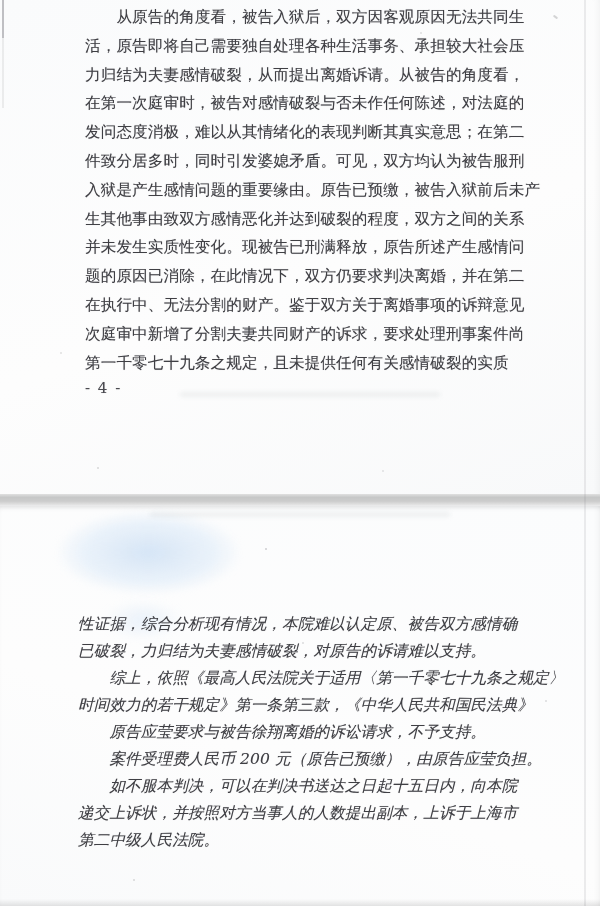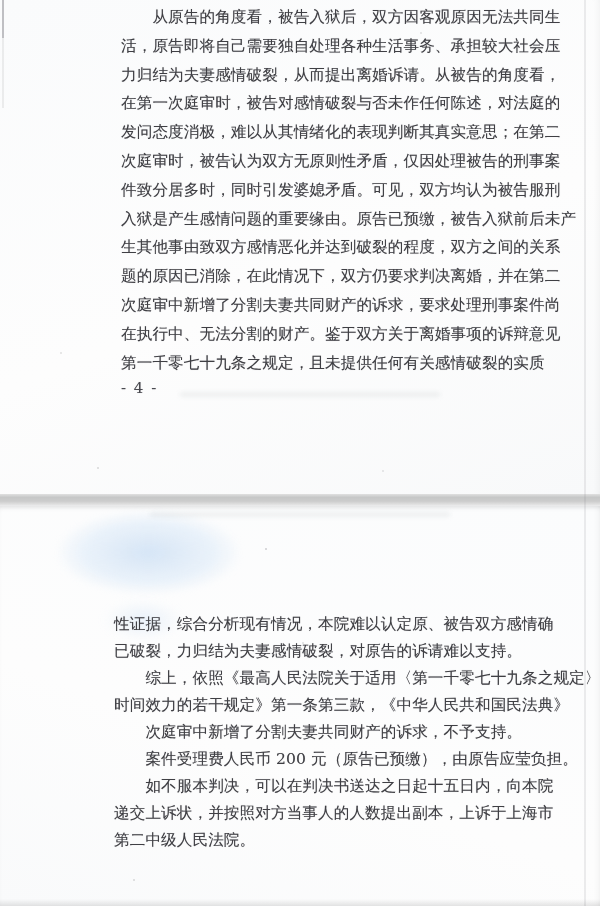--- a/index.html
+++ b/index.html
@@ -28,24 +28,23 @@
     position: absolute; left: 0; top: 494px; width: 600px; height: 12px;
     background: linear-gradient(to bottom, #e0e0e0 0%, #c6c7c7 28%, #cccccc 60%, #dfdfdf 85%, #ededee 100%);
   }
   .textblock {
     position: absolute;
     color: #3f3f44;
     font-size: 15.6px;
     letter-spacing: 0.1px;
     white-space: nowrap;
     text-shadow: 0 0 0.7px rgba(63,63,68,0.38);
-    margin-left: 36px;
   }
   #p1text { left: 85px; top: 3px;  line-height: 28.8px; }
-  #p2text { left: 78px; top: 611px; line-height: 27px; }
+  #p2text { left: 78px; top: 611px; line-height: 27px; font-style: italic; }
   .pagenum { line-height: 18px; margin-top: 2px; font-size: 15px; letter-spacing: 1.5px; color: #4a4a50; }
   
   .smudge {
     position: absolute; left: 45px; top: 498px; width: 230px; height: 130px;
     background: radial-gradient(ellipse 52% 42% at 45% 42%,
        rgba(201,221,243,0.75) 0%, rgba(213,230,247,0.45) 55%, rgba(255,255,255,0) 78%);
     filter: blur(3px);
     pointer-events: none;
   }
   .smudge-tail {
@@ -92,37 +91,37 @@
 
 <div class="smudge"></div>
 <div class="smudge-tail"></div>
 
 <div id="p1text" class="textblock">
   <div>　　从原告的角度看，被告入狱后，双方因客观原因无法共同生</div>
   <div>活，原告即将自己需要独自处理各种生活事务、承担较大社会压</div>
   <div>力归结为夫妻感情破裂，从而提出离婚诉请。从被告的角度看，</div>
   <div>在第一次庭审时，被告对感情破裂与否未作任何陈述，对法庭的</div>
   <div>发问态度消极，难以从其情绪化的表现判断其真实意思；在第二</div>
-  <div>次庭审时，被告认为双方无原则性矛盾，仅因处理被告的刑事案</div>
   <div>件致分居多时，同时引发婆媳矛盾。可见，双方均认为被告服刑</div>
   <div>入狱是产生感情问题的重要缘由。原告已预缴，被告入狱前后未产</div>
   <div>生其他事由致双方感情恶化并达到破裂的程度，双方之间的关系</div>
+  <div>并未发生实质性变化。现被告已刑满释放，原告所述产生感情问</div>
   <div>题的原因已消除，在此情况下，双方仍要求判决离婚，并在第二</div>
+  <div>在执行中、无法分割的财产。鉴于双方关于离婚事项的诉辩意见</div>
   <div>次庭审中新增了分割夫妻共同财产的诉求，要求处理刑事案件尚</div>
-  <div>在执行中、无法分割的财产。鉴于双方关于离婚事项的诉辩意见</div>
   <div>第一千零七十九条之规定，且未提供任何有关感情破裂的实质</div>
   <div class="pagenum">- 4 -</div>
 </div>
 
 <div id="p2text" class="textblock">
   <div>性证据，综合分析现有情况，本院难以认定原、被告双方感情确</div>
   <div>已破裂，力归结为夫妻感情破裂，对原告的诉请难以支持。</div>
   <div>　　综上，依照《最高人民法院关于适用〈第一千零七十九条之规定〉</div>
   <div>时间效力的若干规定》第一条第三款，《中华人民共和国民法典》</div>
-  <div>　　次庭审中新增了分割夫妻共同财产的诉求，不予支持。</div>
+  <div>　　原告应莹要求与被告徐翔离婚的诉讼请求，不予支持。</div>
   <div>　　案件受理费人民币 200 元（原告已预缴），由原告应莹负担。</div>
   <div>　　如不服本判决，可以在判决书送达之日起十五日内，向本院</div>
   <div>递交上诉状，并按照对方当事人的人数提出副本，上诉于上海市</div>
   <div>第二中级人民法院。</div>
 </div>
 
 <div class="scanline-right"></div>
 <div class="edge-mark-a"></div>
 <div class="edge-mark-b"></div>
 <div class="bottom-shade"></div>

